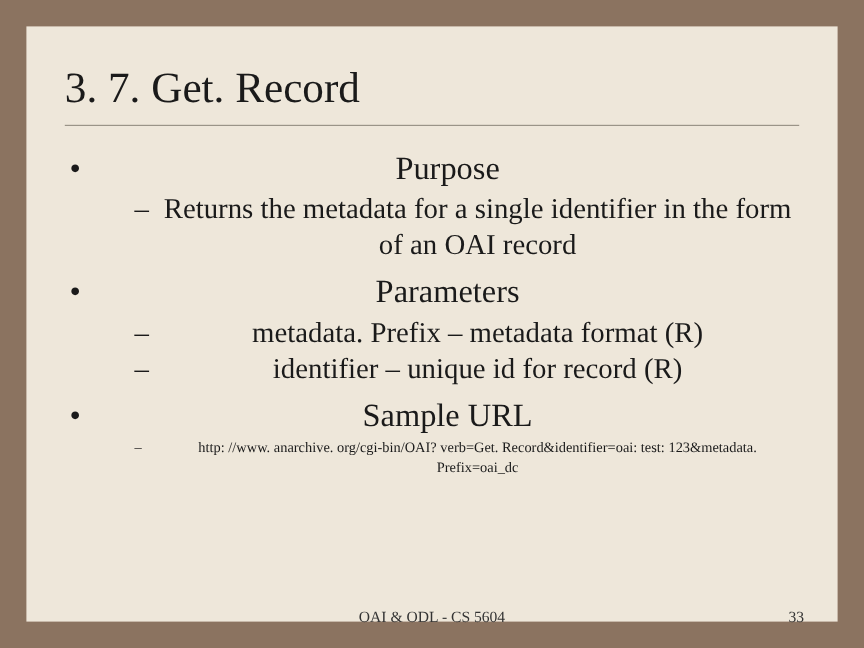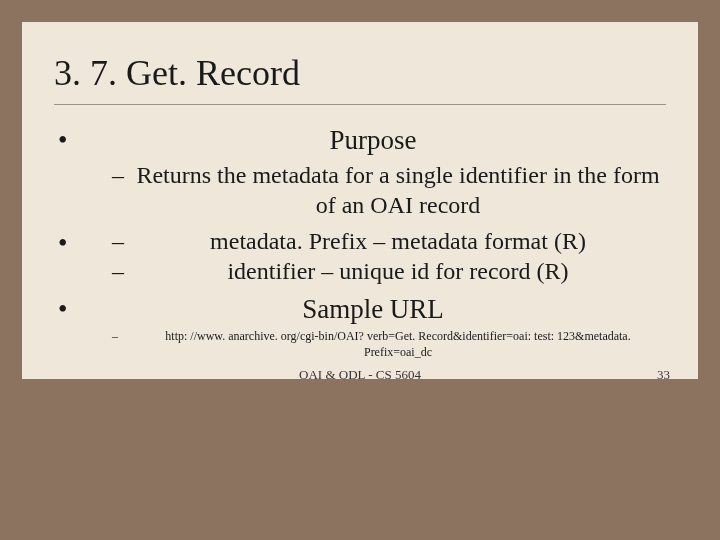--- a/index.html
+++ b/index.html
@@ -7,21 +7,21 @@
   body {
     background: #8b7360;
     font-family: "Times New Roman", Times, serif;
     color: #1a1a1a;
   }
   .slide {
     position: absolute;
     top: 22px;
     left: 22px;
     width: 676px;
-    height: 357px;
+    height: 496px;
     background: #eee7da;
     padding: 24px 32px 12px 32px;
   }
   .title {
     font-size: 36px;
     font-weight: normal;
     margin-bottom: 10px;
     margin-top: 6px;
   }
   .hr {
@@ -96,20 +96,21 @@
   <ul class="bullet-list">
 
     <li class="bullet-item">
       <span>Purpose</span>
       <ul class="sub-list">
         <li class="sub-item">Returns the metadata for a single identifier in the form of an OAI record</li>
       </ul>
     </li>
 
     <li class="bullet-item">
+      <span>Parameters</span>
       <ul class="sub-list">
         <li class="sub-item">metadata. Prefix – metadata format (R)</li>
         <li class="sub-item">identifier – unique id for record (R)</li>
       </ul>
     </li>
 
     <li class="bullet-item">
       <span>Sample URL</span>
       <ul class="sub-list">
         <li class="sub-item small">http: //www. anarchive. org/cgi-bin/OAI? verb=Get. Record&amp;identifier=oai: test: 123&amp;metadata. Prefix=oai_dc</li>

